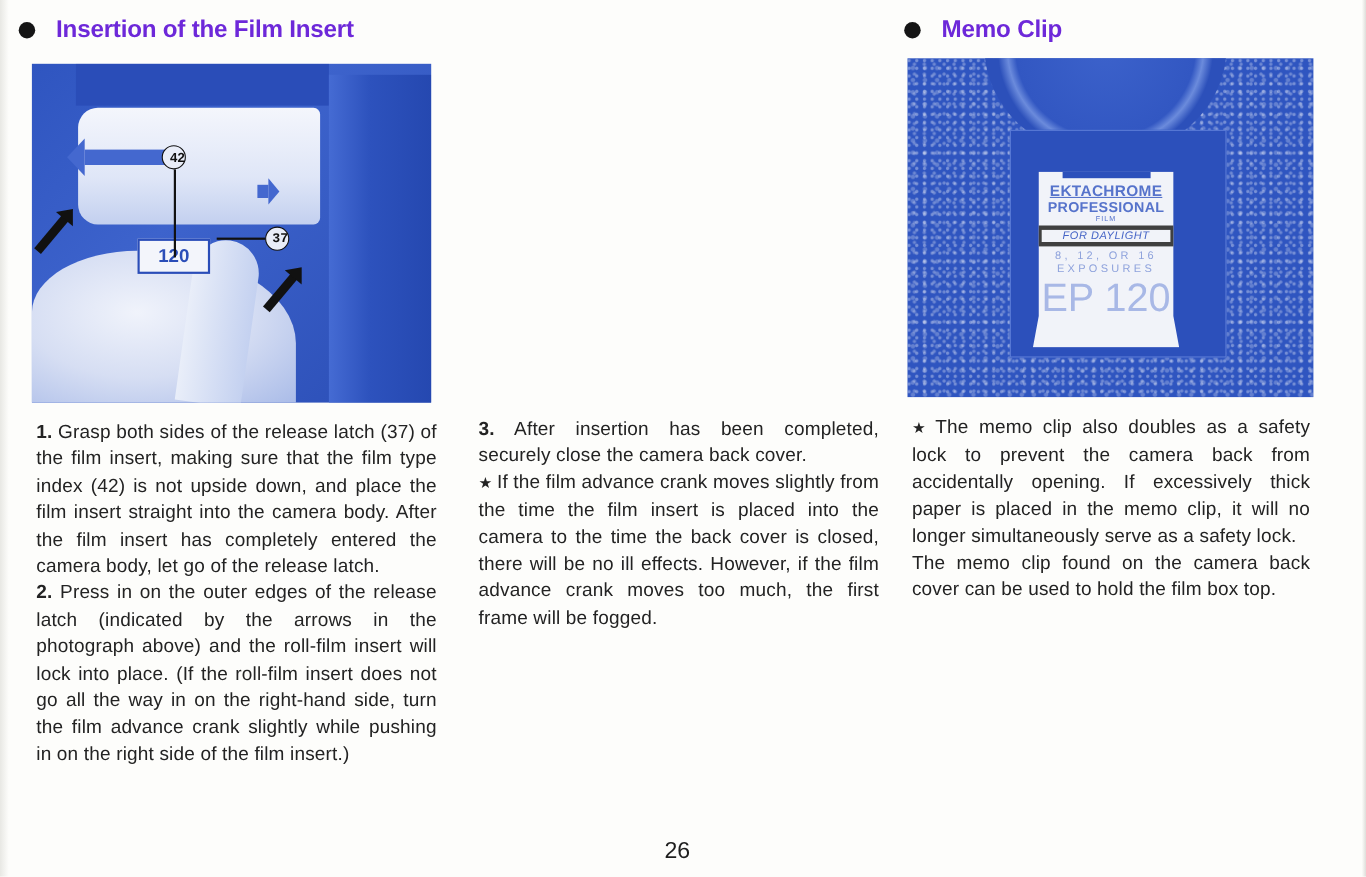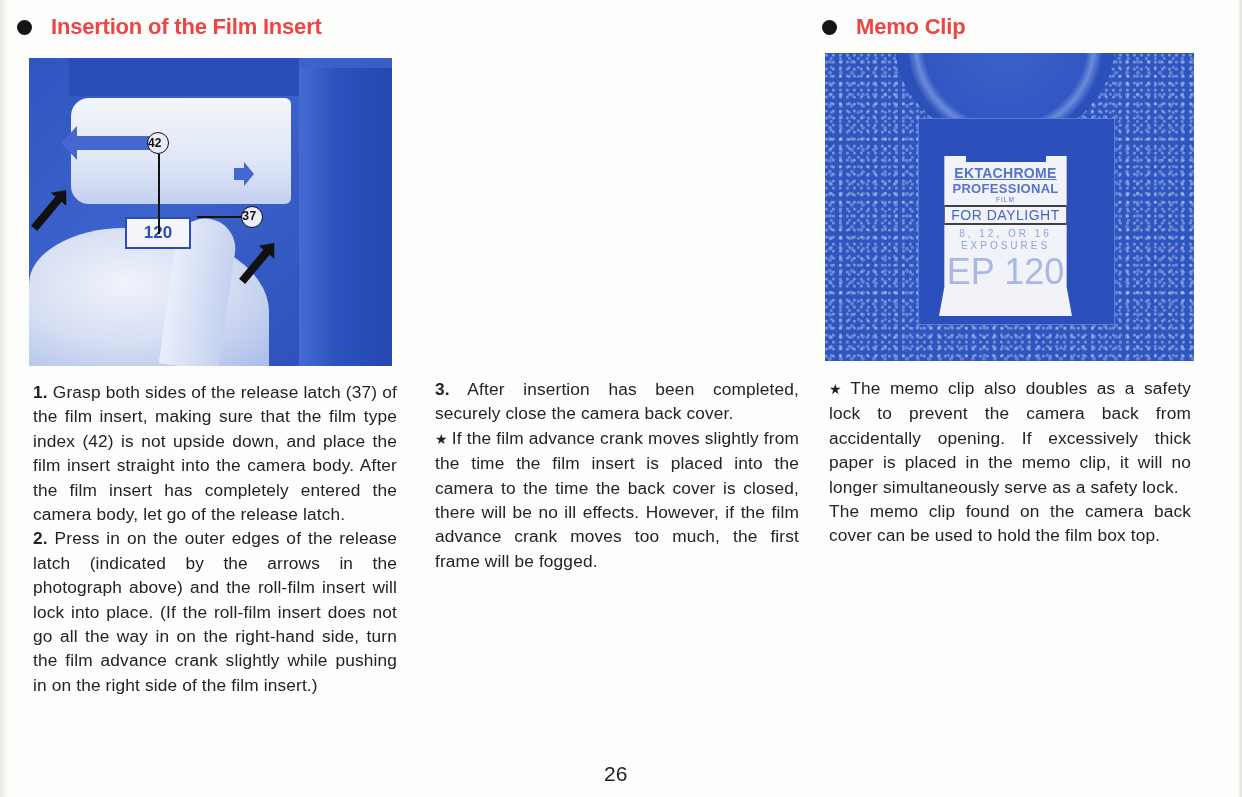--- a/index.html
+++ b/index.html
@@ -22,21 +22,21 @@
     .page-edge-right {
       position: absolute; right: 0; top: 0; width: 4px; height: 797px;
       background: linear-gradient(to right, #fdfdfb, #dcdcd8);
     }
     .heading {
       position: absolute;
       display: flex;
       align-items: center;
       font-weight: bold;
       font-size: 22px;
-      color: #ef4444;
+      color: #6d28d9;
       letter-spacing: -0.2px;
     }
     .heading .bullet {
       width: 15px; height: 15px; border-radius: 50%;
       background: #151515;
       margin-right: 19px;
       display: inline-block;
     }
     #heading-left { left: 17px; top: 14px; }
     #heading-right { left: 822px; top: 14px; }
@@ -81,21 +81,21 @@
       background: #2a4db8;
     }
     .index-plate {
       position: absolute; left: 96px; top: 159px; width: 62px; height: 28px;
       background: #f3f5fb; border: 2px solid #2a4db8;
       font-size: 17px; color: #2a4db8; text-align: center; line-height: 28px; font-weight: bold;
     }
     .callout {
       position: absolute; width: 20px; height: 20px; border-radius: 50%;
       border: 1.5px solid #111; background: #e9edf8;
-      font-size: 12px; font-weight: bold; text-align: left; line-height: 20px; color: #111;
+      font-size: 12px; font-weight: bold; text-align: right; line-height: 20px; color: #111;
     }
     #callout-42 { left: 118px; top: 74px; }
     #callout-37 { left: 212px; top: 148px; font-family: Liberation Mono, monospace; }
     .callout-line-v { position: absolute; left: 129px; top: 96px; width: 2px; height: 80px; background: #111; }
     .callout-line-h { position: absolute; left: 168px; top: 158px; width: 44px; height: 2px; background: #111; }
     .hand {
       position: absolute; left: 0; top: 170px; width: 240px; height: 140px;
       background: radial-gradient(ellipse at 40% 40%, #f0f3fb 0%, #d6def3 50%, #a9bbe8 100%);
       border-radius: 40% 60% 0 0;
     }
@@ -142,21 +142,21 @@
       text-align: center;
       color: #3b5cc2;
     }
     .film-label .brand-bar {
       margin: 0 auto; width: 80px; height: 6px; background: #2c50bb;
     }
     .film-label .l1 { font-size: 14px; font-weight: bold; margin-top: 3px; letter-spacing: 0.3px; color: #5673cb; text-decoration: underline; }
     .film-label .l2 { font-size: 13px; font-weight: bold; letter-spacing: 0.3px; color: #5673cb; }
     .film-label .l3 { font-size: 6.5px; letter-spacing: 1px; color: #5673cb; }
     .film-label .l4 {
-      font-size: 14px; border: 2px solid #404040; margin: 2px 4px 3px; letter-spacing: 0.5px; color: #4564c6;
+      font-size: 10px; border: 4px solid #404040; margin: 2px 4px 3px; letter-spacing: 0.5px; color: #4564c6; font-style: italic;
     }
     .film-label .l5, .film-label .l6 { font-size: 10px; letter-spacing: 3px; color: #8ea2dc; line-height: 12px; }
     .film-label .l7 { font-size: 36px; color: #a8b8e6; margin-top: 3px; line-height: 34px; }
 
     
     .column {
       position: absolute;
       font-size: 17.3px;
       line-height: 24.4px;
       text-align: justify;

